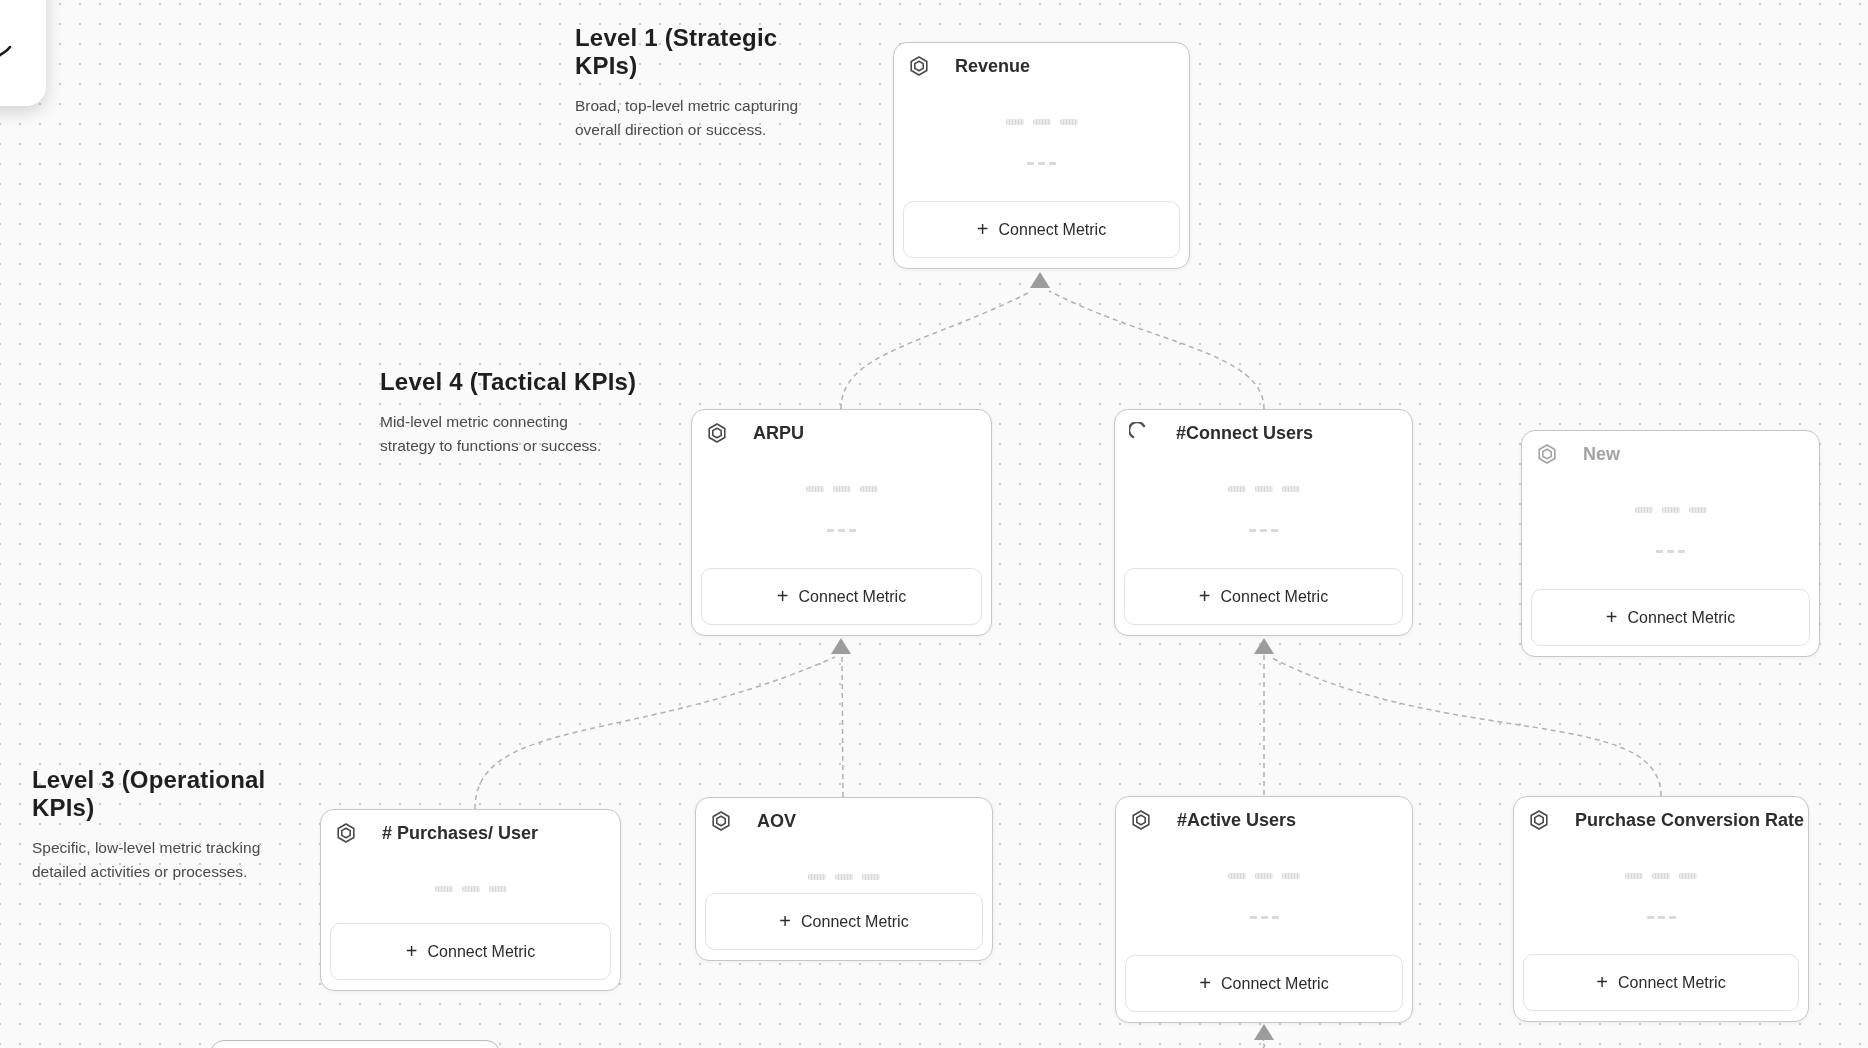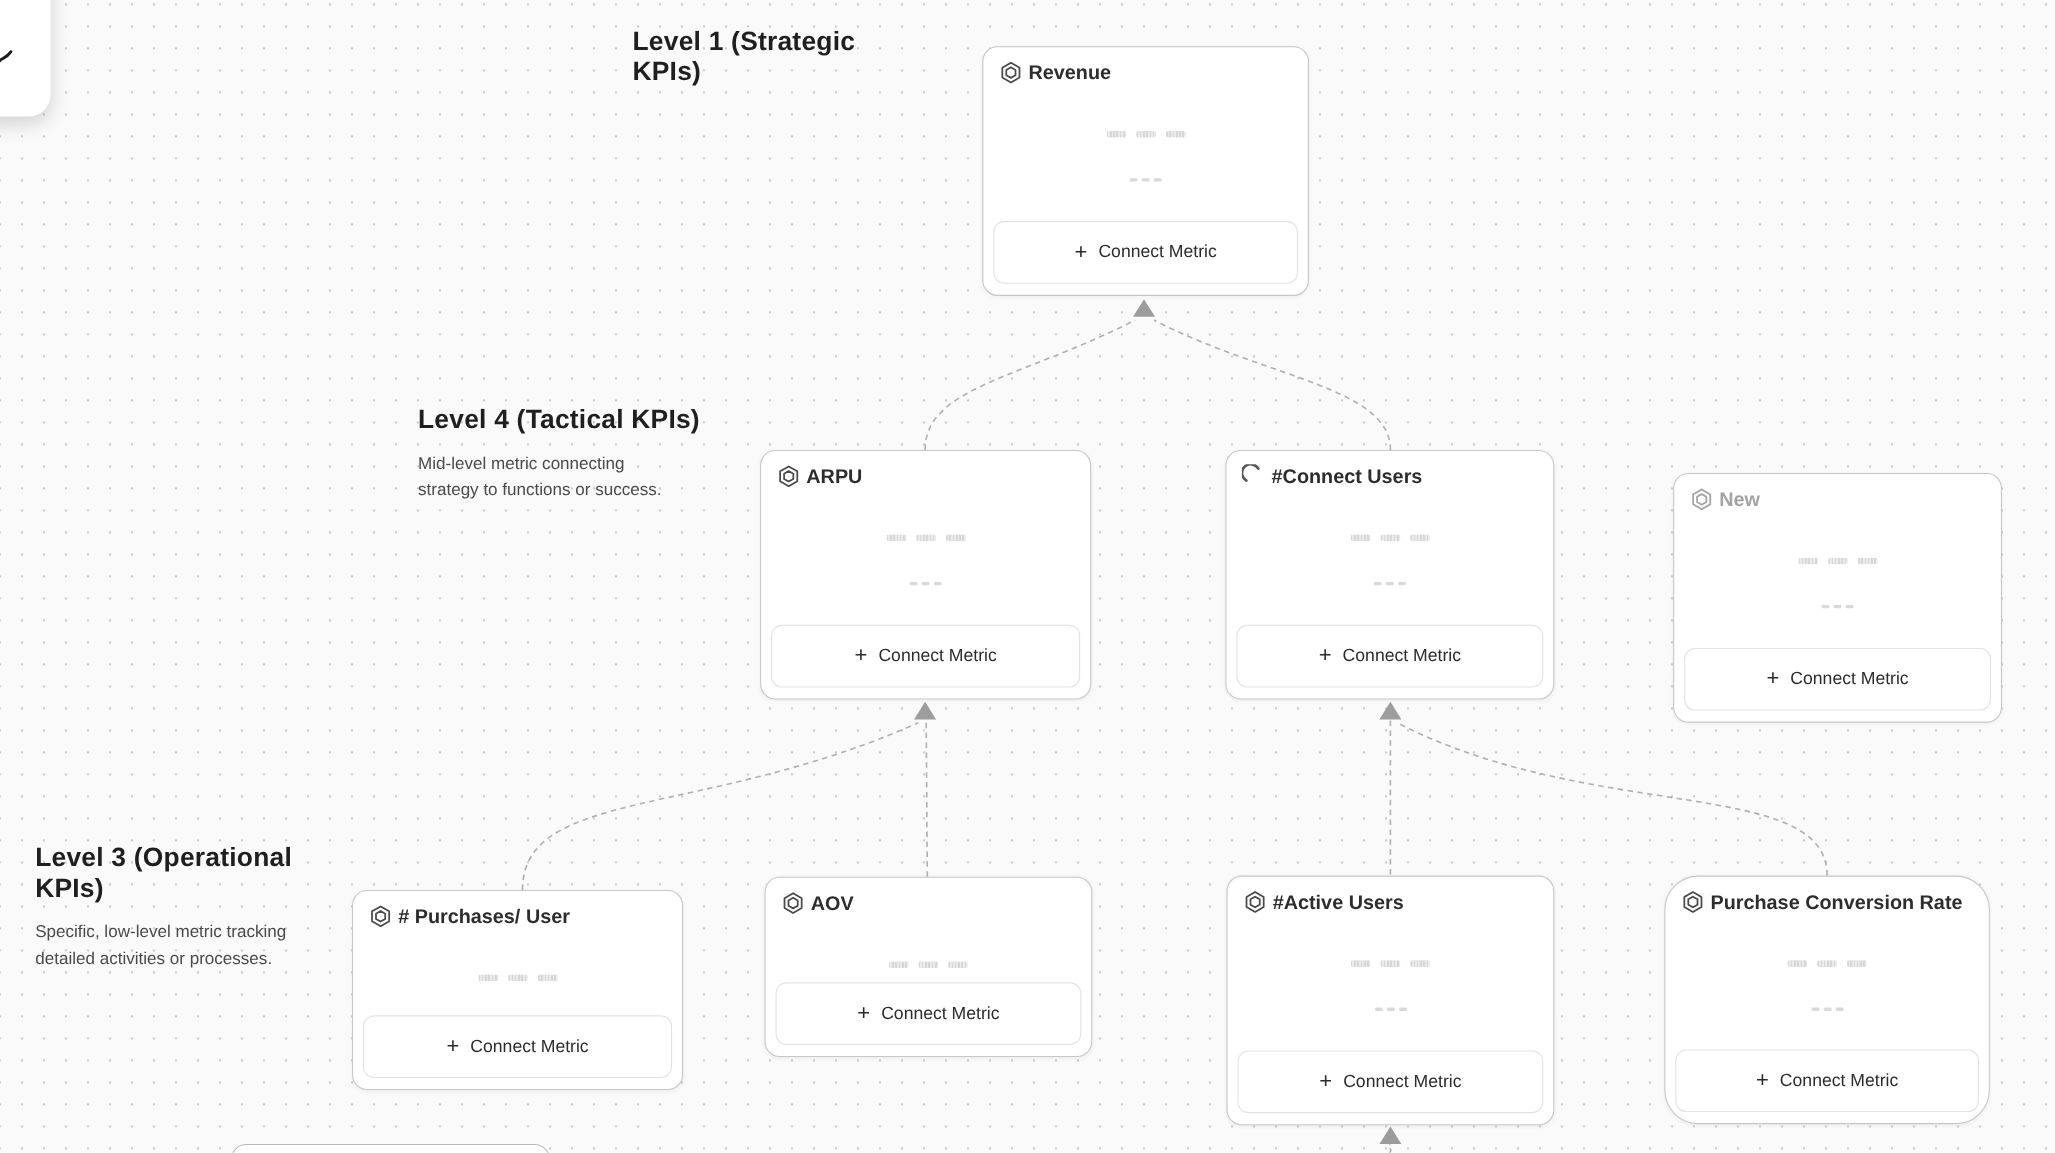--- a/index.html
+++ b/index.html
@@ -16,21 +16,21 @@
   
   .level-label{position:absolute;}
   .level-title{font-size:24px;font-weight:bold;color:#1f1f1f;letter-spacing:.2px;margin:0 0 14px 0;}
   .level-desc{font-size:15.5px;color:#4a4a4a;line-height:24px;margin:0;}
 
   
   .card{
     position:absolute;background:#fff;border:1.5px solid #c7c7c7;border-radius:14px;
     box-shadow:0 1px 4px rgba(0,0,0,.05);box-sizing:border-box;
   }
-  .card-head{position:absolute;left:14px;top:12px;display:flex;align-items:center;gap:5px;justify-content:flex-end;}
+  .card-head{position:absolute;left:14px;top:12px;display:flex;align-items:center;gap:25px;justify-content:flex-end;}
   .card-title{font-size:18px;font-weight:bold;color:#2d2d2d;white-space:nowrap;}
   .card.muted .card-title{color:#a3a3a3;}
   .metric-icon{width:22px;height:22px;display:inline-flex;}
   .metric-icon svg{display:block;}
 
   .skel-row1{position:absolute;left:0;right:0;top:76px;display:flex;justify-content:center;gap:9px;}
   .skel-row1 span{width:18px;height:6px;border-radius:2px;background:#e1e1e1;
     background-image:repeating-linear-gradient(90deg,#d7d7d7 0 1.5px,#ebebeb 1.5px 3px);}
   .skel-row2{position:absolute;left:0;right:0;top:119px;display:flex;justify-content:center;gap:4px;}
   .skel-row2 span{width:7px;height:2.5px;border-radius:1px;background:#d9d9d9;}
@@ -71,20 +71,21 @@
   <g fill="#9c9c9c">
     <polygon points="1030,288 1050,288 1040,272"></polygon>
     <polygon points="831,654 851,654 841,638"></polygon>
     <polygon points="1254,654 1274,654 1264,638"></polygon>
     <polygon points="1254,1040 1274,1040 1264,1024"></polygon>
   </g>
 </svg>
 
 <div class="level-label" style="left:575px;top:24px;width:260px;">
   <p class="level-title">Level 1 (Strategic KPIs)</p>
+  <p class="level-desc" style="width:248px;">Broad, top-level metric capturing overall direction or success.</p>
 </div>
 <div class="level-label" style="left:380px;top:368px;width:260px;">
   <p class="level-title">Level 4 (Tactical KPIs)</p>
   <p class="level-desc" style="width:238px;">Mid-level metric connecting strategy to functions or success.</p>
 </div>
 <div class="level-label" style="left:32px;top:766px;width:280px;">
   <p class="level-title">Level 3 (Operational KPIs)</p>
   <p class="level-desc" style="width:258px;">Specific, low-level metric tracking detailed activities or processes.</p>
 </div>
 
@@ -262,21 +263,21 @@
       <span></span>
       <span></span>
       <span></span>
     </div>
   <button class="connect-btn">
     <span class="plus">+</span>
     <span>Connect Metric</span>
   </button>
 </div>
 
-<div class="card" style="left:1513px;top:796px;width:296px;height:226px;border-radius:31px;">
+<div class="card" style="left:1513px;top:796px;width:296px;height:226px;">
   <div class="card-head">
     <span class="metric-icon">
       <svg width="22" height="22" viewBox="0 0 22 22" fill="none" stroke="#4a4a4a" stroke-width="1.6" stroke-linejoin="round">
         <polygon points="11,2 18.8,6.5 18.8,15.5 11,20 3.2,15.5 3.2,6.5"></polygon>
         <polygon points="11,6.2 15.2,8.6 15.2,13.4 11,15.8 6.8,13.4 6.8,8.6"></polygon>
       </svg>
     </span>
     <span class="card-title">Purchase Conversion Rate</span>
   </div>
   <div class="skel-row1">

